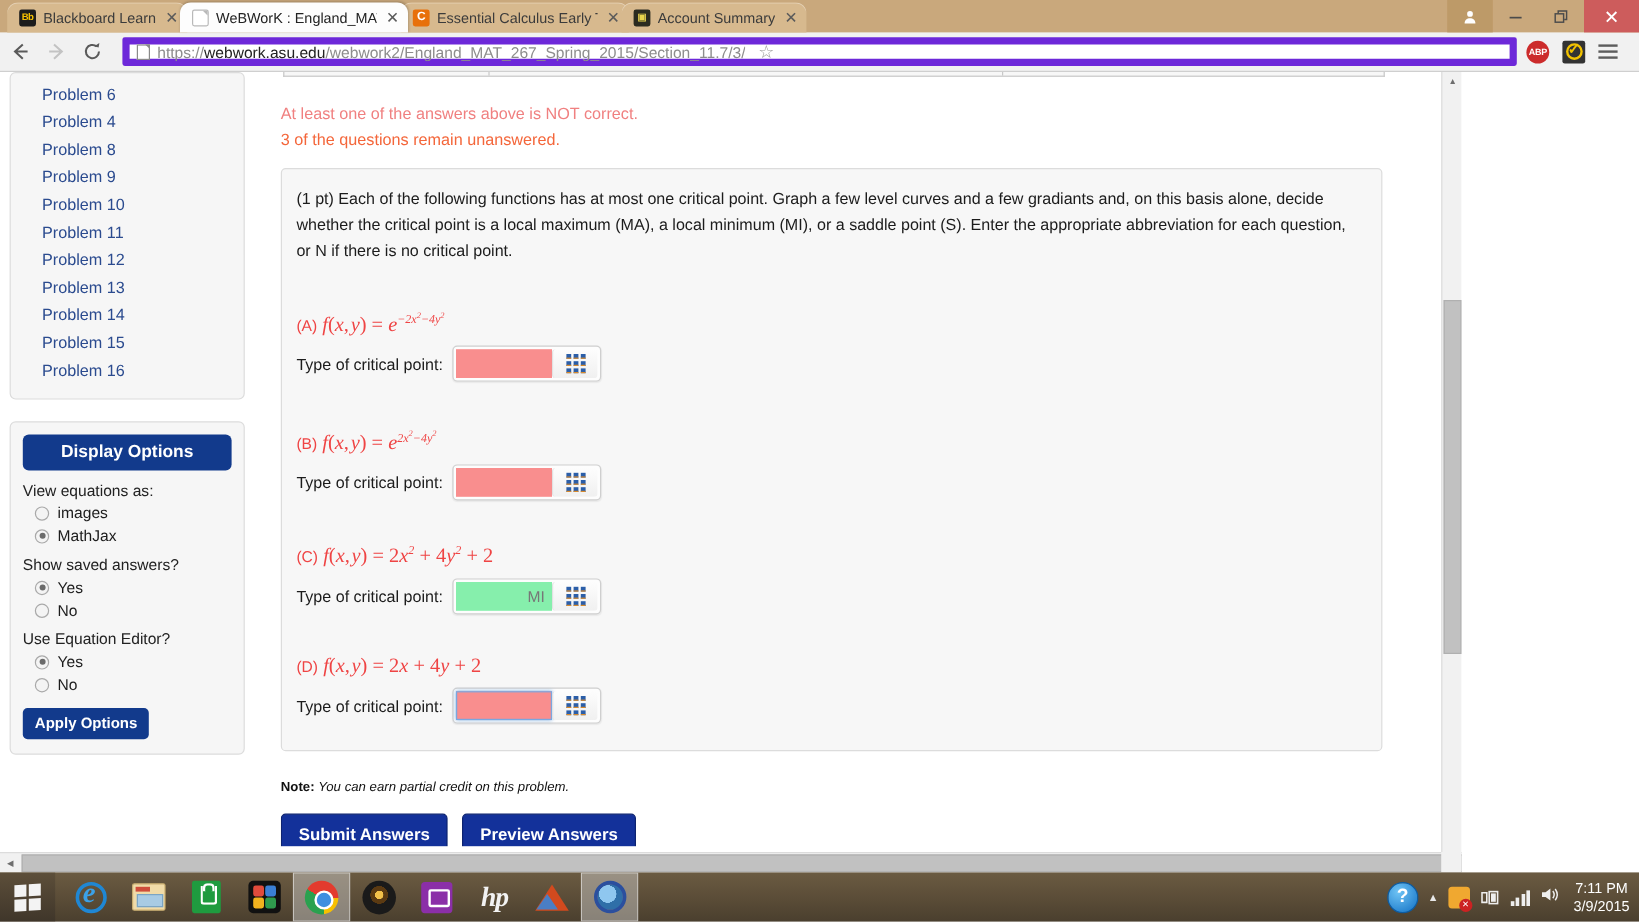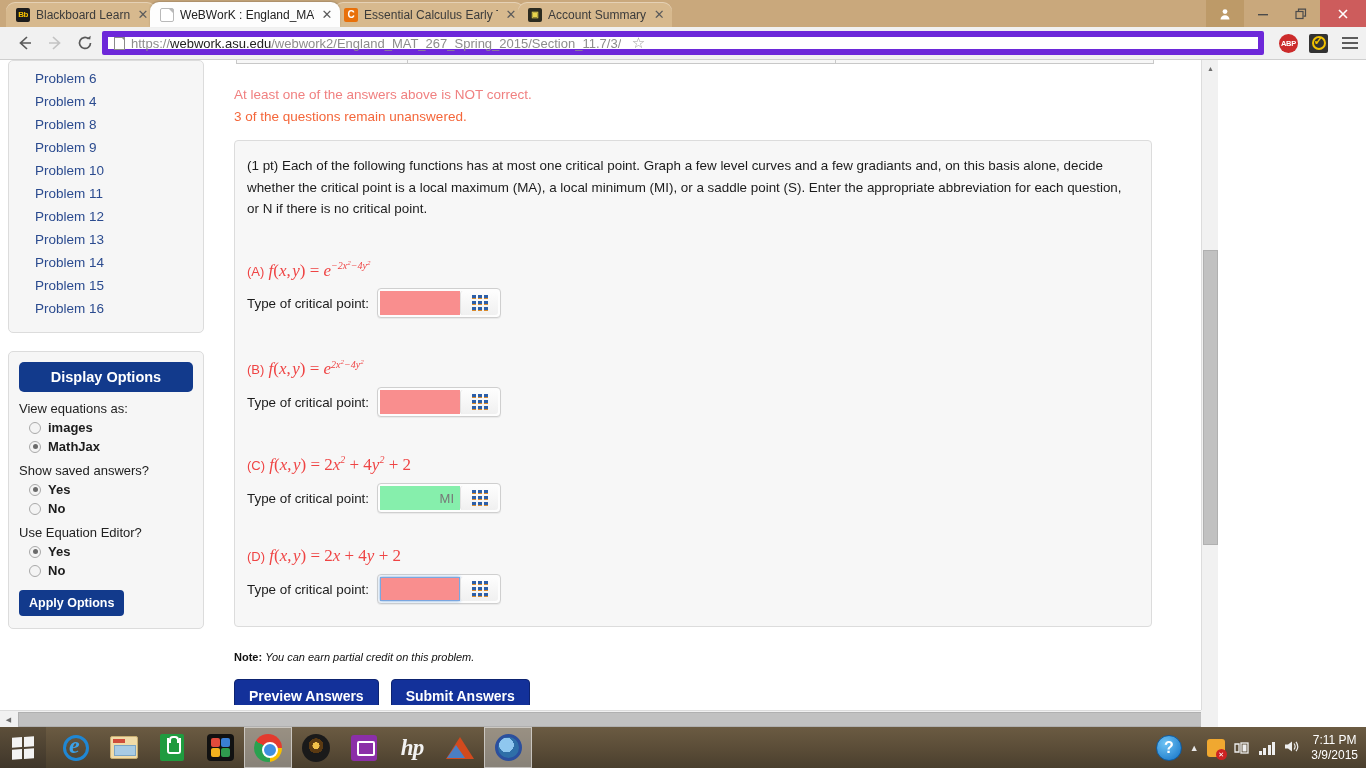--- a/index.html
+++ b/index.html
@@ -97,21 +97,21 @@
     height: 33px;
     background: #f1f1f1;
     border-bottom: 1px solid #cfcfcf;
     display: flex;
     align-items: center;
     padding: 0 8px;
     gap: 4px;
   }
   .navicon {
     width: 26px; height: 26px;
-    display: flex; align-items: center; justify-content: flex-end;
+    display: flex; align-items: center; justify-content: flex-start;
     color: #5a5a5a;
     font-size: 17px;
   }
   .navicon.dim { color: #bdbdbd; }
   .urlbar {
     flex: 1 1 auto;
     height: 24px;
     background: #fff;
     border: 6px solid #6d28d9;
     border-radius: 2px;
@@ -231,21 +231,21 @@
   .radio-row { display: flex; align-items: center; gap: 7px; margin-top: 4px; padding-left: 10px; }
   .radio {
     width: 12px; height: 12px; border-radius: 50%;
     border: 1px solid #a9a9a9; background: #f4f4f4;
     flex: 0 0 auto; position: relative;
   }
   .radio.on:after {
     content: ""; position: absolute; left: 2.5px; top: 2.5px;
     width: 5px; height: 5px; border-radius: 50%; background: #6b6b6b;
   }
-  .radio-row span { font-size: 13px; color: #1c1c1c; font-weight: bold; }
+  .radio-row span { font-size: 13px; color: #1c1c1c; }
   .apply-btn {
     margin-top: 12px;
     background: #123a8c;
     color: #fff;
     border: none;
     border-radius: 4px;
     font-size: 12.5px;
     font-weight: bold;
     padding: 6px 10px;
     font-family: "Liberation Sans", sans-serif;
@@ -729,22 +729,22 @@
             </div>
           </div>
         </div>
 
         <div class="note">
           <b>Note:</b>
           <i>You can earn partial credit on this problem.</i>
         </div>
 
         <div class="btn-row">
+          <button class="wbtn">Submit Answers</button>
           <button class="wbtn">Preview Answers</button>
-          <button class="wbtn">Submit Answers</button>
         </div>
 
         <div class="score-list">
           <div>Your score was recorded.</div>
 
         </div>
       </div>
     </div>
 
     <div class="vscroll">

